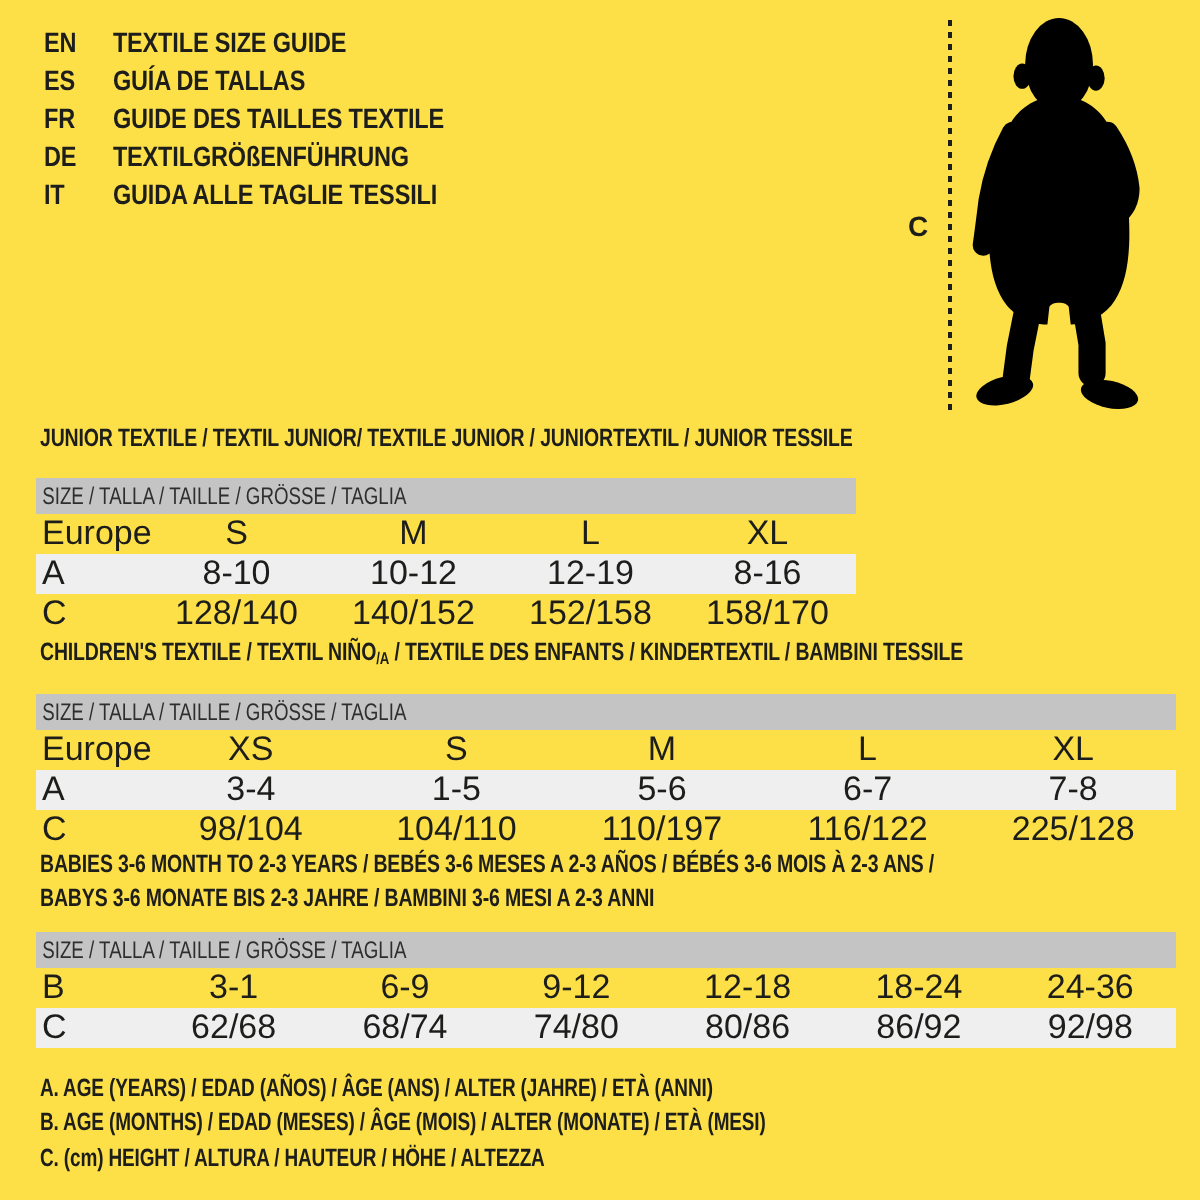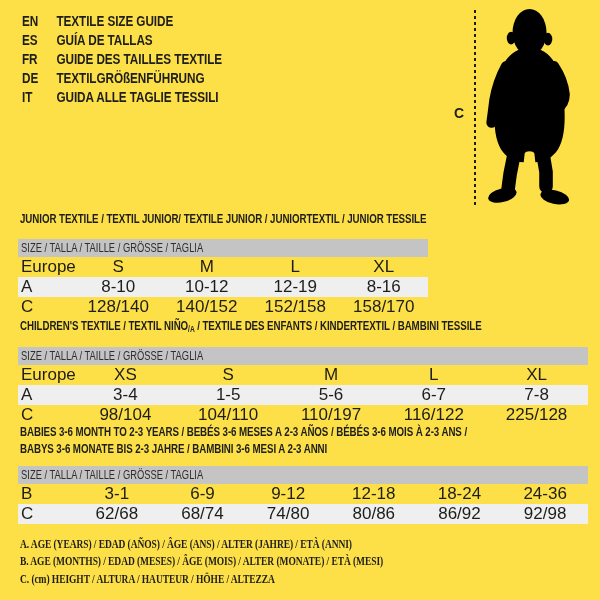--- a/index.html
+++ b/index.html
@@ -51,21 +51,21 @@
     display: inline-block; font-size: 12px; color: #2e2e2e; padding-left: 4px;
     white-space: nowrap; transform: scaleX(0.78); transform-origin: 0 50%;
   }
   .size-table table { width: 100%; border-collapse: collapse; table-layout: fixed; font-size: 17px; }
   .size-table td { height: 19px; padding: 0; text-align: center; }
   .size-table td.rowlabel { text-align: left; padding-left: 3px; }
   .size-table col.labelcol { width: 56px; }
   .size-table tr.shaded { background: #efefef; }
 
   
-  .footnotes { position: absolute; left: 20px; top: 536px; font-family: Liberation Serif, serif; }
+  .footnotes { position: absolute; left: 20px; top: 536px; }
   .footnote {
     font-weight: bold; font-size: 12.5px; line-height: 17.3px;
     white-space: nowrap; transform: scaleX(0.76); transform-origin: 0 50%;
     letter-spacing: -0.1px;
   }
 </style>
 </head>
 <body>
 
 <div class="canvas">

